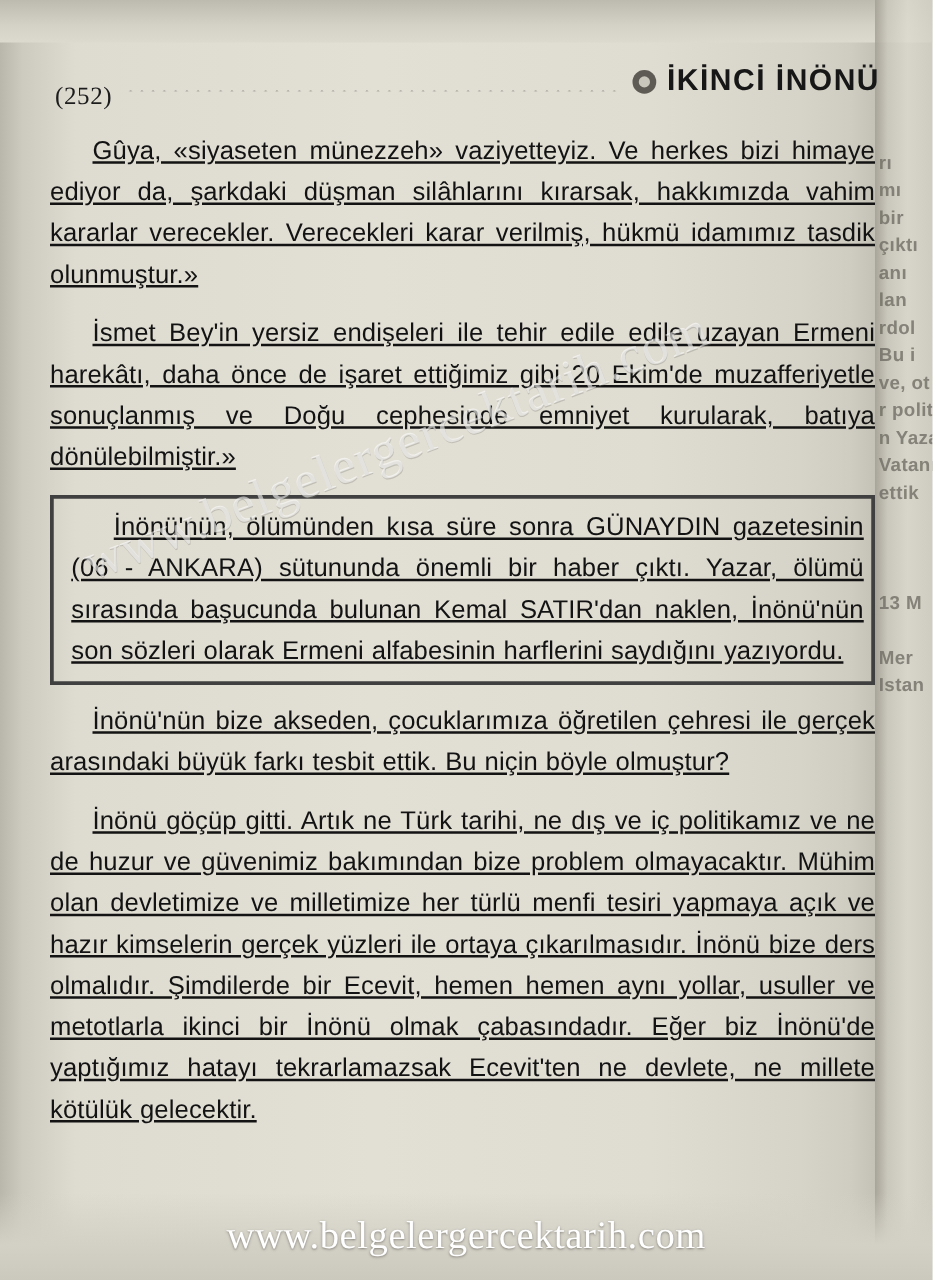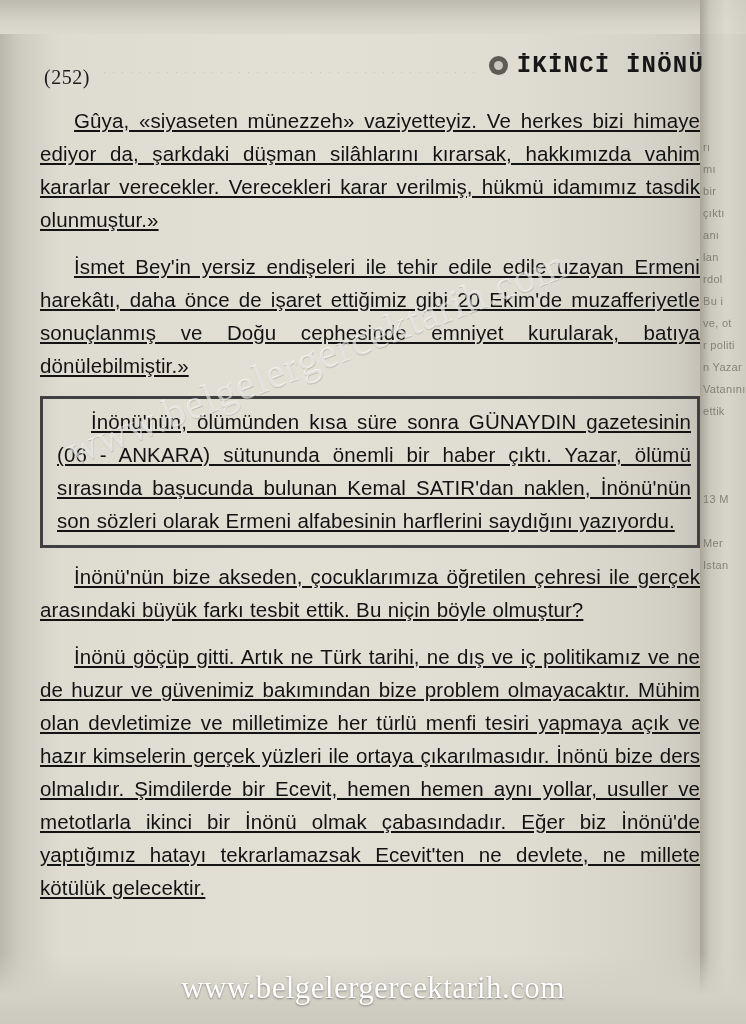--- a/index.html
+++ b/index.html
@@ -42,30 +42,31 @@
     position: absolute;
     top: 0;
     left: 700px;
     width: 46px;
     height: 1024px;
     background: linear-gradient(90deg, #a39f93 0px, #cbc8bd 10px, #dcd9cf 26px, #d2cfc4 46px);
     opacity: .85;
   }
   .right-page-text {
     position: absolute;
-    top: 136px;
+    top: 120px;
     left: 703px;
     width: 44px;
     color: #6a685f;
-    font-size: 11px;
+    font-size: 15px;
     line-height: 22px;
     letter-spacing: .3px;
     overflow: hidden;
     white-space: nowrap;
     opacity: .75;
+    font-weight: bold;
   }
   .right-page-text div { height: 22px; }
 
   
   .top-shadow {
     position: absolute;
     left: 0; top: 0;
     width: 746px; height: 34px;
     background: linear-gradient(180deg, #bdbab0 0%, #d4d1c7 60%, #dcd9cf 100%);
   }
@@ -121,21 +122,21 @@
   }
   .ornament::after {
     content: "";
     position: absolute;
     left: 5px; top: 5px;
     width: 9px; height: 9px;
     border-radius: 50%;
     background: #c9c6bb;
   }
   .header-title {
-    font-family: Liberation Mono, monospace;
+    font-family: Liberation Sans, sans-serif;
     font-weight: bold;
     font-size: 24px;
     letter-spacing: 1.2px;
     color: #171717;
   }
 
   
   .body-col {
     position: absolute;
     top: 104px;

